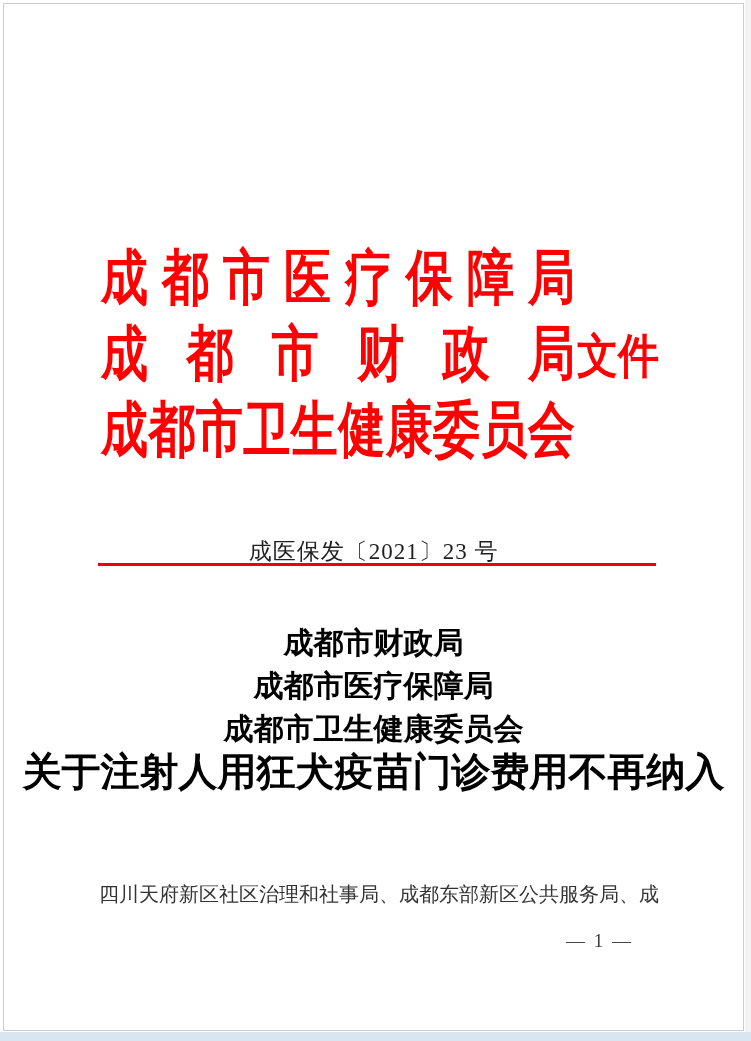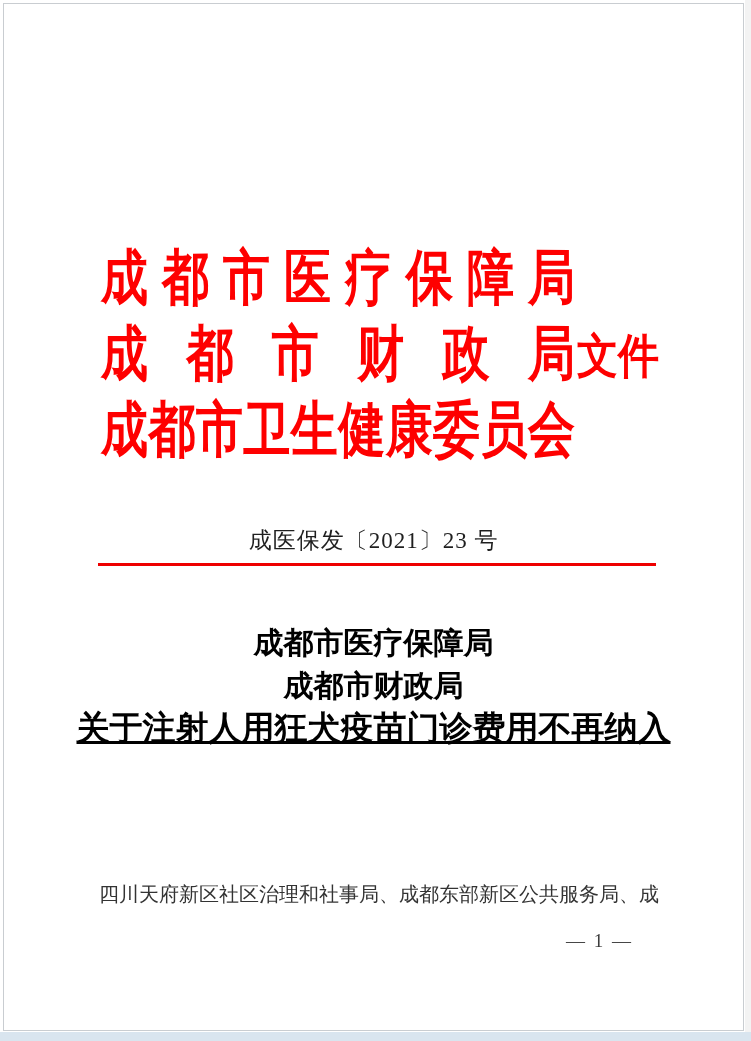--- a/index.html
+++ b/index.html
@@ -71,21 +71,21 @@
     letter-spacing: 0px;
     transform: scaleY(1.15);
     transform-origin: 50% 50%;
     white-space: nowrap;
   }
 
   
   .doc-number {
     position: absolute;
     left: 0;
-    top: 521px;
+    top: 532px;
     width: 100%;
     text-align: center;
     font-size: 23px;
     color: #1f1f1f;
     letter-spacing: 1px;
   }
   .red-rule {
     position: absolute;
     left: 94px;
     top: 559px;
@@ -102,23 +102,22 @@
     width: 100%;
     text-align: center;
     color: #000000;
     font-weight: bold;
   }
   .title-line-sm {
     font-size: 30px;
     line-height: 43px;
   }
   .title-line-lg {
-    font-size: 33px;
+    font-size: 39px;
     line-height: 43px;
-    text-decoration: underline;
   }
 
   
   .body-line {
     position: absolute;
     left: 95px;
     top: 877px;
     width: 558px;
     display: flex;
     justify-content: space-between;
@@ -176,22 +175,23 @@
           <span>会</span>
         </div>
       <div class="wenjian">文件</div>
     </div>
 
     <div class="doc-number">成医保发〔2021〕23 号</div>
 
     <div class="red-rule"></div>
 
     <div class="title-block">
+      <div class="title-line-sm">成都市财政局</div>
       <div class="title-line-sm">成都市医疗保障局</div>
-      <div class="title-line-sm">成都市财政局</div>
+      <div class="title-line-sm">成都市卫生健康委员会</div>
       <div class="title-line-lg">关于注射人用狂犬疫苗门诊费用不再纳入</div>
     </div>
 
     <div class="body-line">
         <span>四</span>
         <span>川</span>
         <span>天</span>
         <span>府</span>
         <span>新</span>
         <span>区</span>

